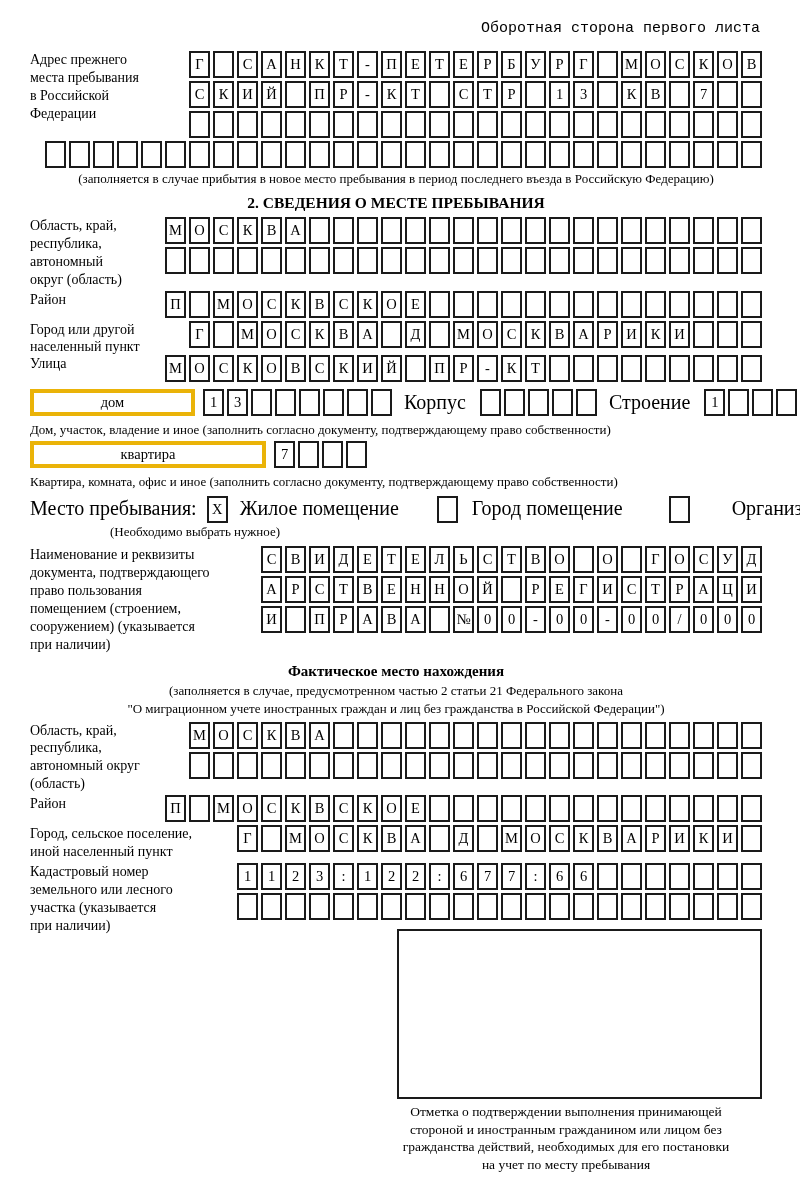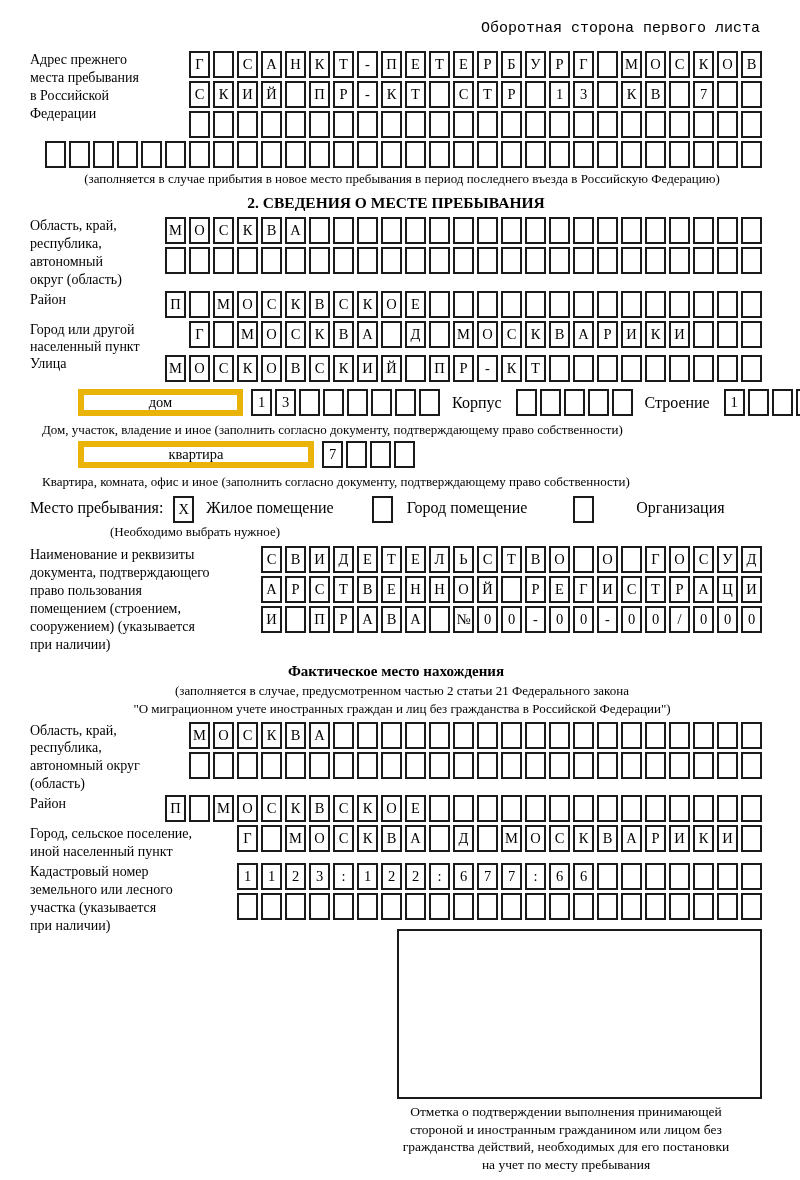--- a/index.html
+++ b/index.html
@@ -13,44 +13,44 @@
 
   .header { text-align:right; font-size:15px; padding-right:2px;font-family:Liberation Mono, monospace; }
 
   .frow { display:flex; align-items:flex-start; overflow:visible; }
   .fr-h30 { height:30px; }
   .fr-h34 { height:34px;gap:41px; }
   .fr-h60 { height:60px; }
   .mt2{margin-top:2px}.mt3{margin-top:3px}.mt4{margin-top:4px}.mt6{margin-top:6px}.mt14{margin-top:14px}
 
   .flabel { font-size:14px; line-height:1.28; white-space:pre-line; flex:none; }
-  .inline-label { font-size:16px; line-height:27px; white-space:nowrap; }
+  .inline-label { font-size:20px; line-height:27px; white-space:nowrap; }
 
   .cgrid { display:flex; gap:3px; margin-left:auto; flex:none; }
   .gstack { display:flex; flex-direction:column; gap:3px; margin-left:auto; align-items:flex-end; }
   .gstack .cgrid { margin-left:0; }
 
   .cell {
     width:21px; height:27px; border:2px solid #1a1a1a;
     display:flex; align-items:center; justify-content:center;
     font-size:14.5px; flex:none; background:#fff;
   }
   .checkbox { display:inline-flex; vertical-align:top; margin-top:1px; }
 
   .fullrow { margin-top:3px; justify-content:flex-end; }
 
-  .note { font-size:13px; line-height:1.3; margin-top:3px;margin-left:12px; }
+  .note { font-size:13px; line-height:1.3; margin-top:3px; }
   .center { text-align:center; }
 
   .sec-title { text-align:center; font-weight:bold; font-size:15.5px; margin-top:6px; margin-bottom:5px; }
   .sub-title { text-align:center; font-weight:bold; font-size:15px; margin-top:9px; margin-bottom:3px; }
 
   .wide-box {
-    border:6px solid #eab308; height:27px; flex:none;
-    display:flex; align-items:center; justify-content:center; font-size:14.5px;margin-left:48px;
+    border:4px solid #eab308; height:27px; flex:none;
+    display:flex; align-items:center; justify-content:center; font-size:14.5px;
   }
   .house-box { width:165px; }
   .apt-box { width:236px; }
   .house-row .cgrid, .apt-row .cgrid { margin-left:0; }
   .house-row .cgrid { margin-left:8px; }
   .house-row .inline-label { margin-left:12px; margin-right:6px; }
   .apt-row .cgrid { margin-left:8px; }
 
   .stay-row { align-items:flex-start; }
   .stay-row .lead { line-height:26px; }

